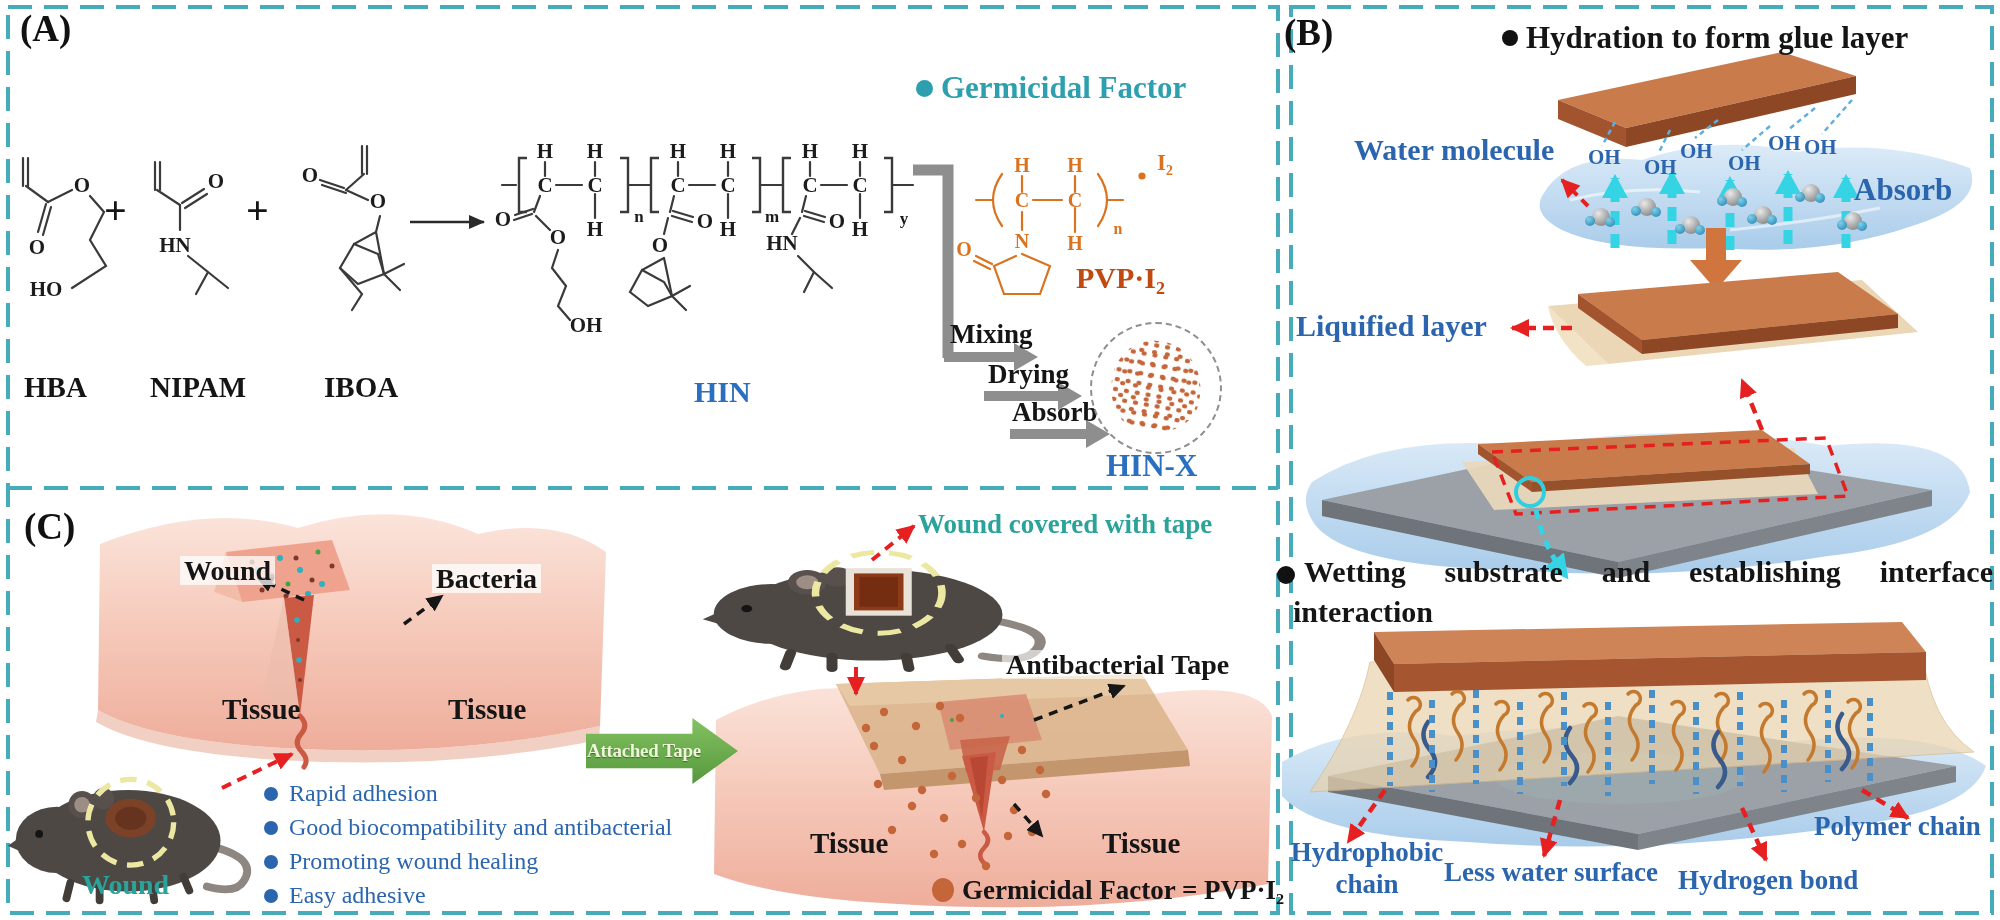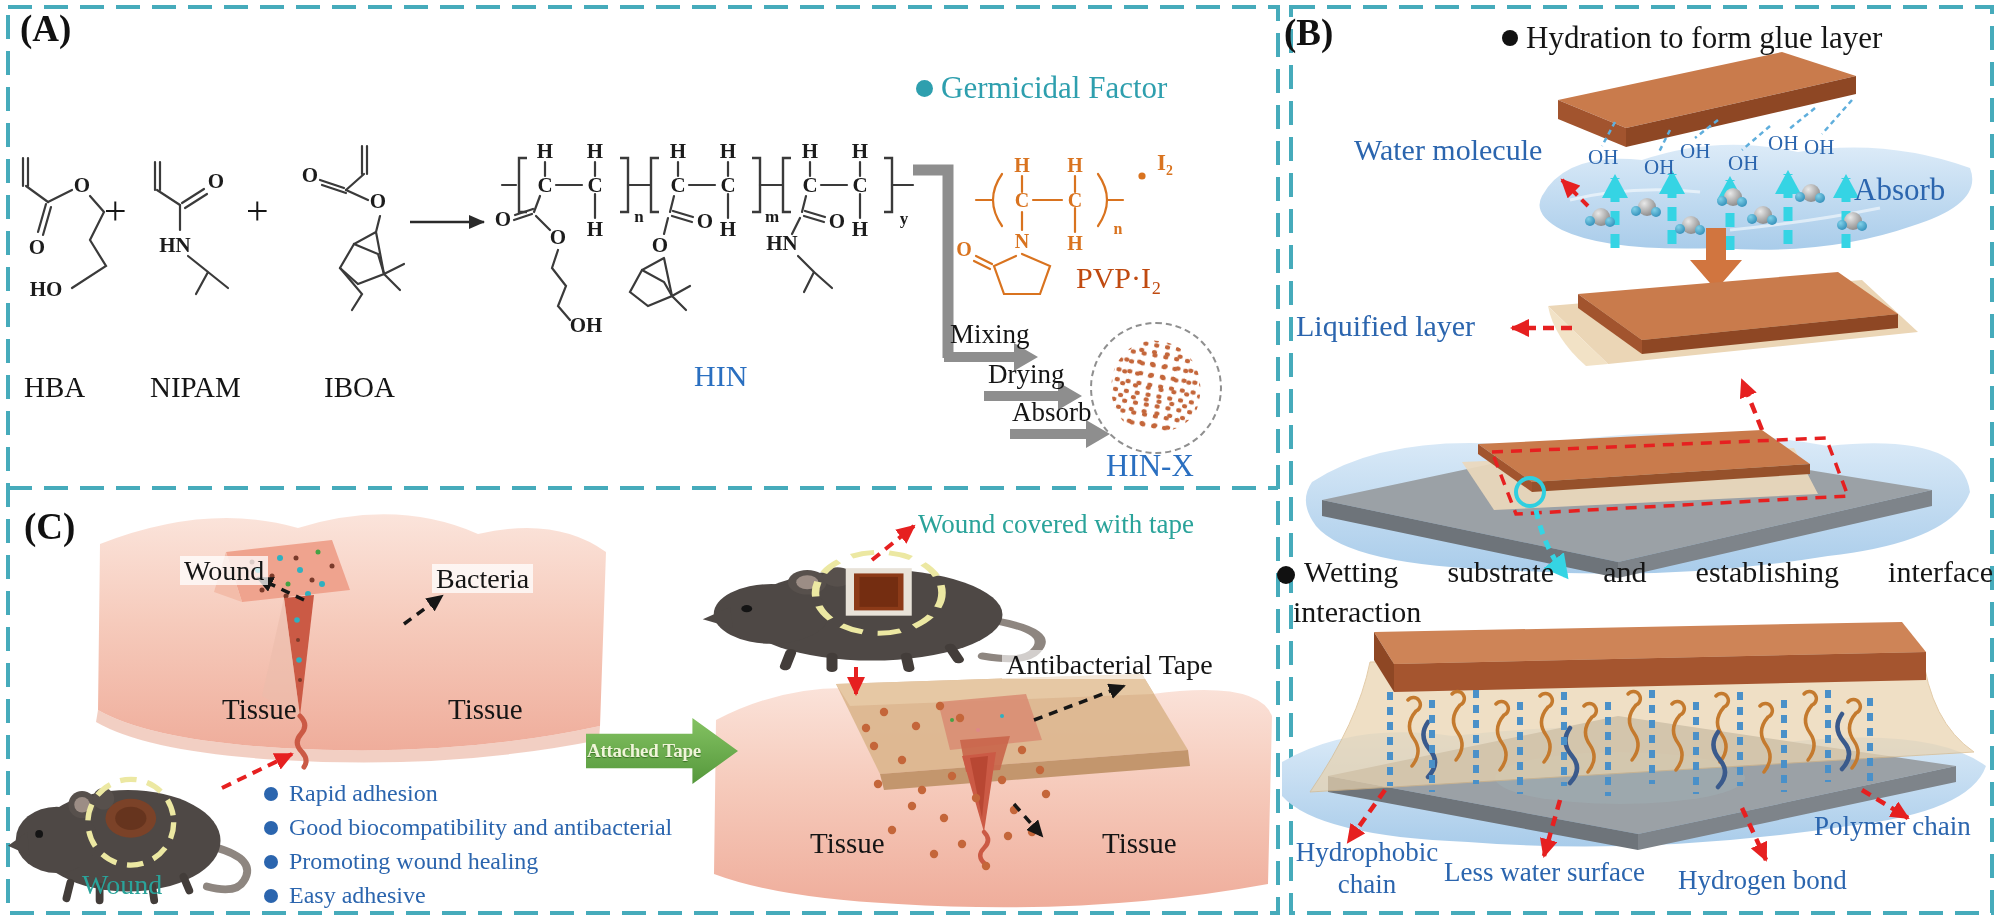--- a/index.html
+++ b/index.html
@@ -1,19 +1,19 @@
 <!DOCTYPE html>
 <html><head>
 <meta charset="utf-8">
 <style>
   html,body{margin:0;padding:0;background:#fff;}
   .fig{position:relative;width:2000px;height:920px;background:#ffffff;overflow:hidden;
        font-family:"Liberation Serif","DejaVu Serif",serif;}
   .abs{position:absolute;}
-  .lbl{position:absolute;font-weight:normal;white-space:nowrap;line-height:1.05;}
+  .lbl{position:absolute;font-weight:bold;white-space:nowrap;line-height:1.05;}
   .blk{color:#151515;}
   .teal{color:#2E9FAE;}
   .blue{color:#2B65AE;}
   .tealgreen{color:#2AA39A;}
   .hinblue{color:#2A6FC0;}
   .pvporange{color:#C04A10;}
   .tag{font-size:37px;font-weight:bold;color:#111;}
   .dot{display:inline-block;border-radius:50%;}
   .trow{display:flex;align-items:center;gap:8px;}
   svg{position:absolute;overflow:visible;}
@@ -455,21 +455,21 @@
   <div class="lbl tag" style="left:20px;top:10px">(A)</div>
   <div class="lbl abs trow" style="left:916px;top:72px">
     <span class="dot" style="width:17px;height:17px;background:#2E9FAE"></span>
     <span class="teal" style="font-size:31px">Germicidal Factor</span>
   </div>
   <div class="lbl blk" style="left:104px;top:190px;font-size:40px">+</div>
   <div class="lbl blk" style="left:246px;top:190px;font-size:40px">+</div>
   <div class="lbl blk" style="left:24px;top:372px;font-size:29px">HBA</div>
   <div class="lbl blk" style="left:150px;top:372px;font-size:29px">NIPAM</div>
   <div class="lbl blk" style="left:324px;top:372px;font-size:29px">IBOA</div>
-  <div class="lbl hinblue" style="left:694px;top:360px;font-size:30px">HIN</div>
+  <div class="lbl hinblue" style="left:694px;top:376px;font-size:30px">HIN</div>
   <div class="lbl blk" style="left:950px;top:320px;font-size:27px">Mixing</div>
   <div class="lbl blk" style="left:988px;top:360px;font-size:27px">Drying</div>
   <div class="lbl blk" style="left:1012px;top:398px;font-size:27px">Absorb</div>
   <div class="lbl pvporange" style="left:1076px;top:262px;font-size:30px">PVP·I₂</div>
   <div class="dcircle">
     <div class="dots"></div>
   </div>
   <div class="lbl hinblue" style="left:1106px;top:450px;font-size:31px">HIN-X</div>
 
   <div class="lbl tag" style="left:1284px;top:14px">(B)</div>
@@ -523,14 +523,18 @@
 
   <div class="garrow">
     <span>Attached Tape</span>
   </div>
 
   <div class="lbl tealgreen" style="left:918px;top:510px;font-size:27px">Wound covered with tape</div>
   <div class="lbl blk" style="left:1002px;top:650px;font-size:28px;background:rgba(255,255,255,.6);padding:0 4px">Antibacterial Tape</div>
   <div class="lbl blk" style="left:810px;top:828px;font-size:29px">Tissue</div>
   <div class="lbl blk" style="left:1102px;top:828px;font-size:29px">Tissue</div>
 
+  <div class="abs trow" style="left:932px;top:876px">
+    <span class="legdot"></span>
+    <span class="lbl blk" style="position:static;font-size:27px">Germicidal Factor = PVP·I₂</span>
+  </div>
 
 </div>
 
 </body></html>

